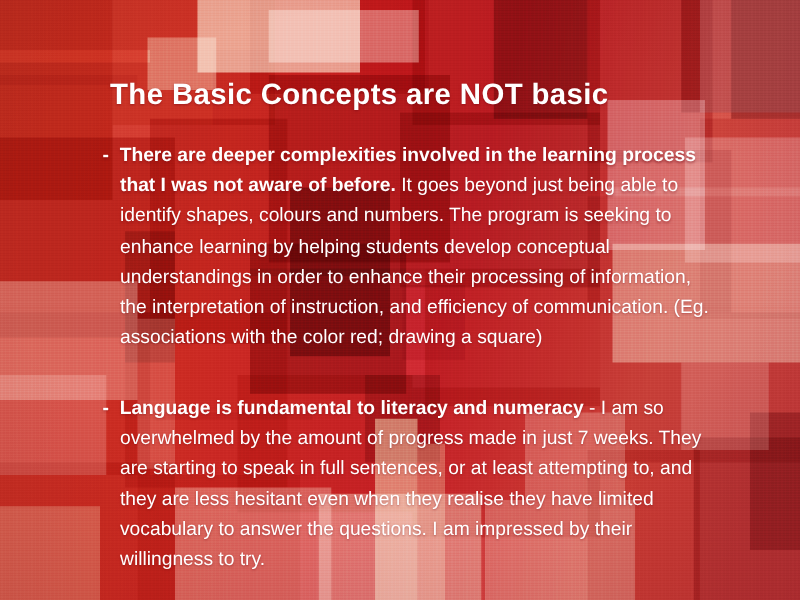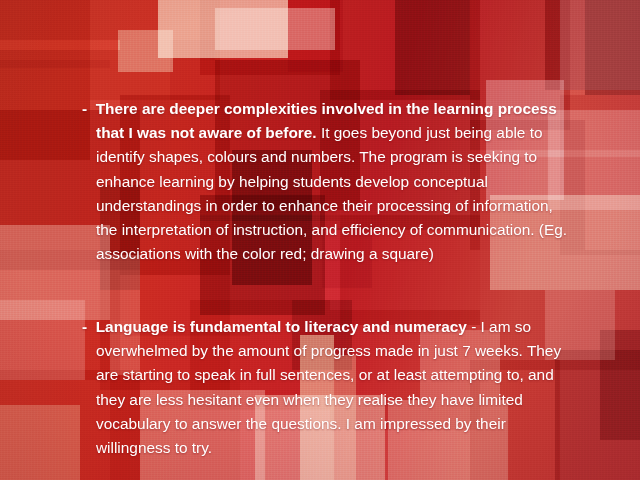--- a/index.html
+++ b/index.html
@@ -81,21 +81,21 @@
     color: #ffffff;
     font-size: 15.4px;
     line-height: 24.2px;
     text-indent: -14px;
     padding-left: 14px;
     text-shadow: 0 1px 2px rgba(120,10,20,.45);
   }
   .bullet .lead {
     font-weight: bold;
   }
-  #b1 { top: 97px; }
+  #b1 { top: 113px; }
   #b2 { top: 315px; }
   .dash { font-weight: bold; }
 </style>
 </head>
 <body>
 
 <div id="slide">
 
   <div id="bg">
     <div class="base"></div>
@@ -163,20 +163,21 @@
     <div class="soft" style="left:200px; top:215px; width:140px; height:6px;  background:rgba(0,0,0,.15);"></div>
     <div class="soft" style="left:470px; top:150px; width:170px; height:7px;  background:rgba(255,255,255,.18);"></div>
     <div class="soft" style="left:130px; top:330px; width:120px; height:6px;  background:rgba(0,0,0,.12);"></div>
 
     <div class="grain"></div>
     <div class="vign"></div>
   </div>
 
   <div id="content">
 
+    <div class="title">The Basic Concepts are NOT basic</div>
 
     <div class="bullet" id="b1">
       <span class="dash">-</span>
       <span>&nbsp;</span><span class="lead">There are deeper complexities involved in the learning process that I was not aware of before.</span><span class="rest"> It goes beyond just being able to identify shapes, colours and numbers. The program is seeking to enhance learning by helping students develop conceptual understandings in order to enhance their processing of information, the interpretation of instruction, and efficiency of communication. (Eg. associations with the color red; drawing a square)</span>
     </div>
 
     <div class="bullet" id="b2">
       <span class="dash">-</span>
       <span>&nbsp;</span><span class="lead">Language is fundamental to literacy and numeracy</span><span class="rest"> - I am so overwhelmed by the amount of progress made in just 7 weeks. They are starting to speak in full sentences, or at least attempting to, and they are less hesitant even when they realise they have limited vocabulary to answer the questions. I am impressed by their willingness to try.</span>
     </div>

